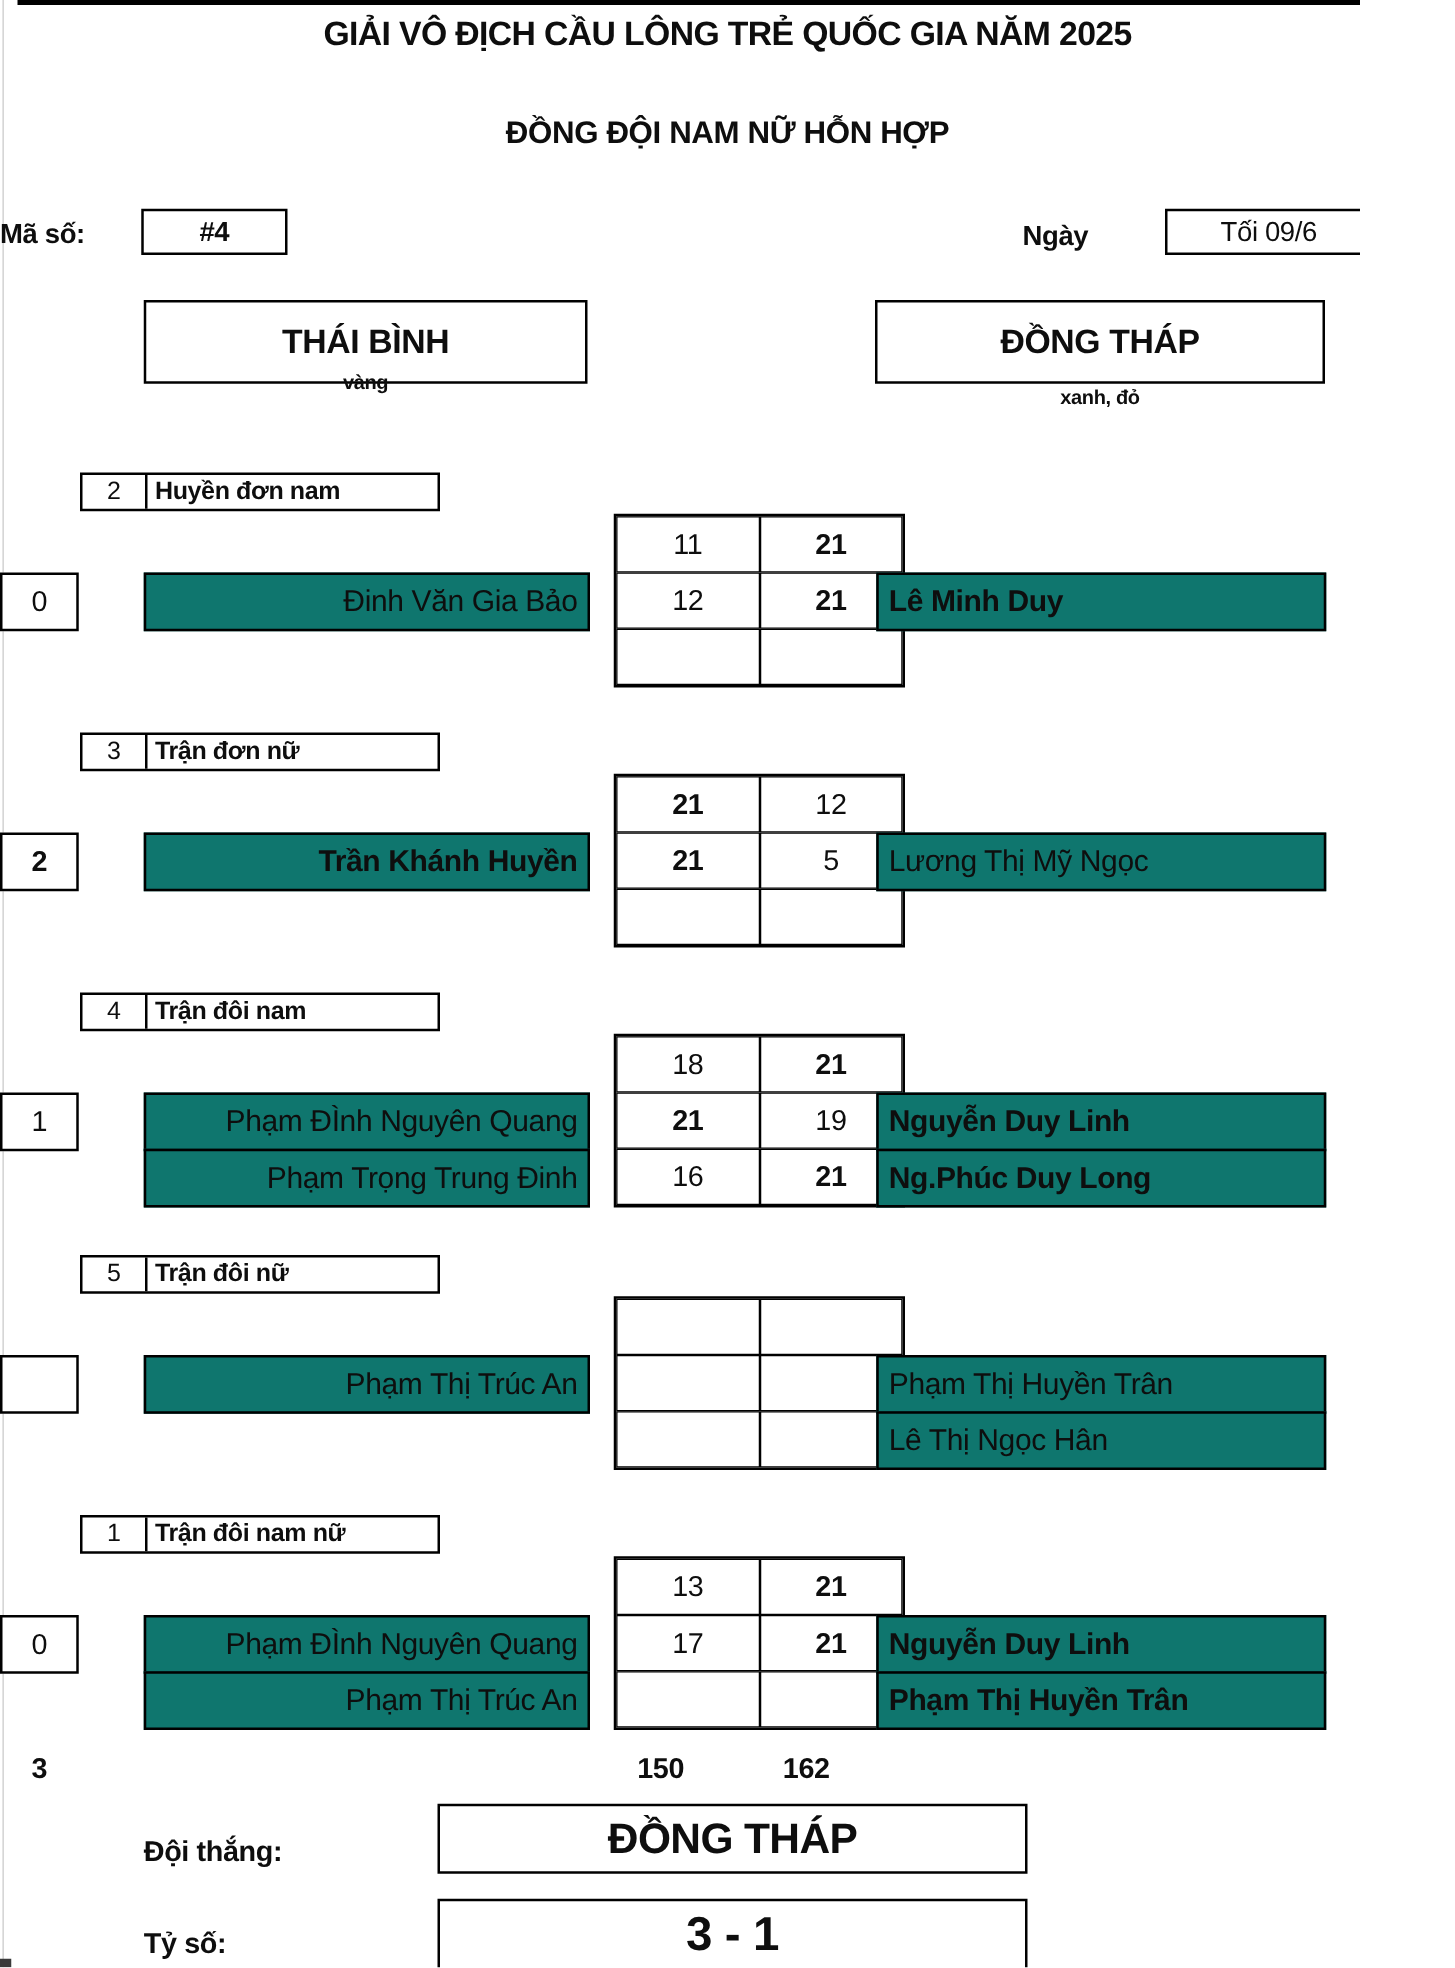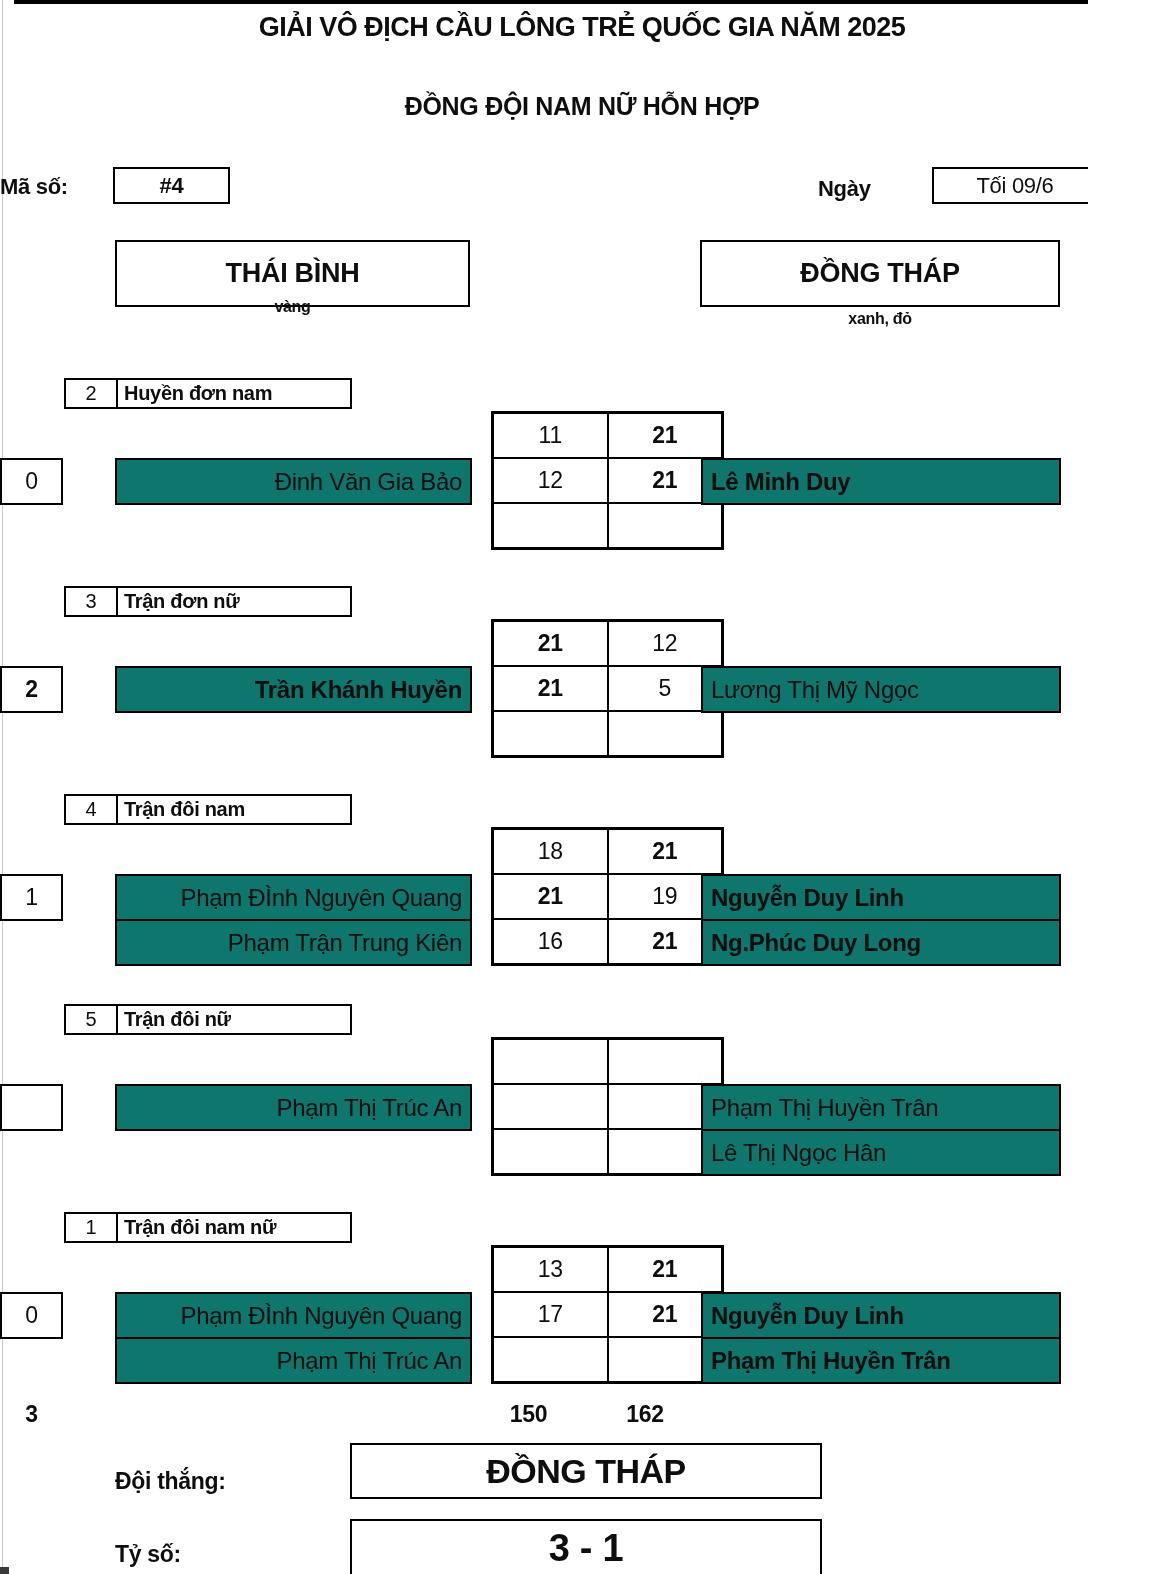--- a/index.html
+++ b/index.html
@@ -122,21 +122,21 @@
     </div>
     <div class="grid">
       <div class="cell">18</div>
       <div class="cell b">21</div>
       <div class="cell b">21</div>
       <div class="cell">19</div>
       <div class="cell">16</div>
       <div class="cell b">21</div>
     </div>
     <div class="pbox pl r1">Phạm ĐÌnh Nguyên Quang</div>
-    <div class="pbox pl r2">Phạm Trận Trung Kiên</div>
+    <div class="pbox pl r2">Phạm Trọng Trung Đinh</div>
     <div class="pbox pr r1 b">Nguyễn Duy Linh</div>
     <div class="pbox pr r2 b">Ng.Phúc Duy Long</div>
     <div class="res resl">1</div>
     <div class="res resr b">2</div>
   </div>
 
   <div class="sec" style="top:1004px;">
     <div class="shead">
       <div class="num">5</div>
       <div class="lbl">Trận đôi nữ</div>

